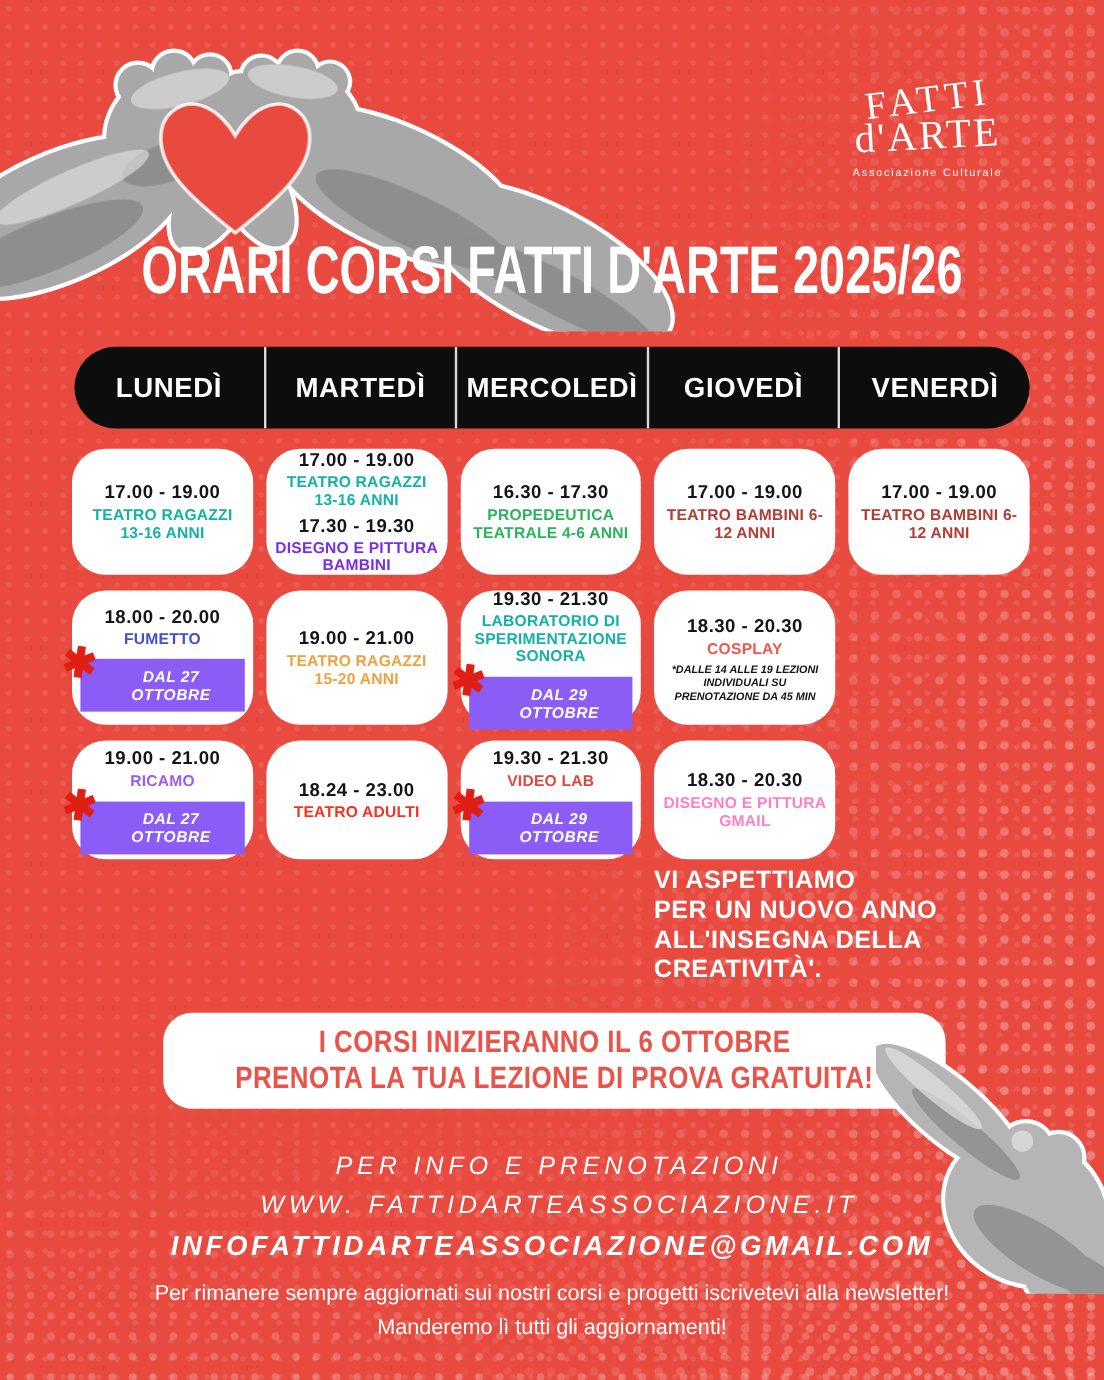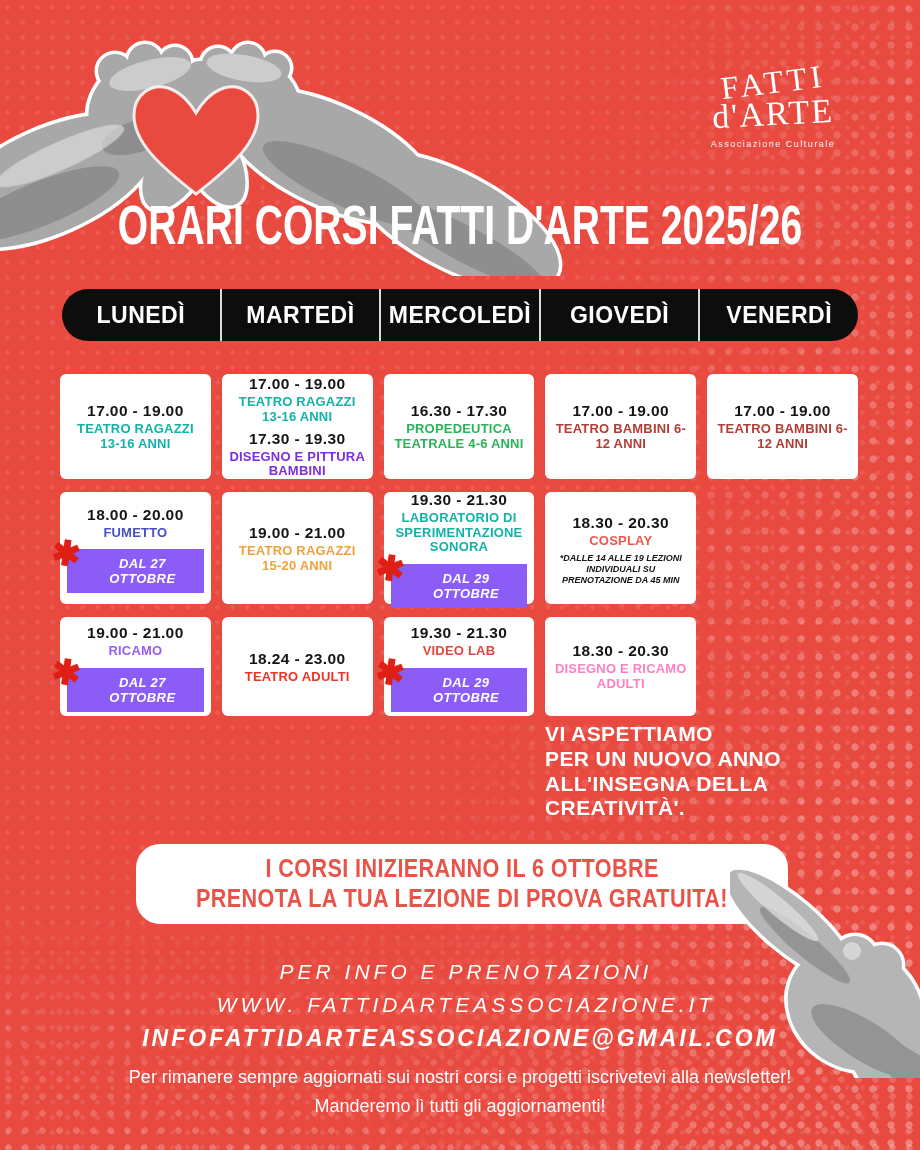--- a/index.html
+++ b/index.html
@@ -28,30 +28,30 @@
 
   .logo{position:absolute;top:64px;right:62px;width:170px;text-align:center;color:#fff;z-index:2;}
   .logo-l1{display:block;font-family:"Liberation Serif",serif;font-size:32px;letter-spacing:4px;transform:rotate(-7deg);}
   .logo-l2{display:block;font-family:"Liberation Serif",serif;font-size:34px;letter-spacing:2px;transform:rotate(-3deg);margin-top:-6px;}
   .logo-tag{display:block;font-size:9px;letter-spacing:1.5px;margin-top:6px;opacity:.95;}
 
   .title{position:absolute;left:0;right:0;top:192px;z-index:3;text-align:center;color:#fff;
     font-weight:bold;font-size:46px;white-space:nowrap;letter-spacing:0;
     transform:scale(.85,1.22);transform-origin:center top;}
 
-  .day-bar{position:absolute;left:62px;top:289px;width:796px;height:52px;z-index:2;
+  .day-bar{position:absolute;left:62px;top:289px;width:796px;height:68px;z-index:2;
     background:#0d0d0d;border-radius:34px;display:flex;overflow:hidden;}
   .day-cell{flex:1;display:flex;align-items:center;justify-content:center;color:#fff;
     font-weight:bold;font-size:23px;letter-spacing:.5px;border-left:2px solid rgba(255,255,255,.85);}
   .day-cell:first-child{border-left:none;}
 
   .grid{position:absolute;left:60px;top:374px;width:798px;z-index:2;
     display:grid;grid-template-columns:repeat(5,1fr);
     grid-template-rows:105px 112px 99px;column-gap:11px;row-gap:13px;}
-  .card{background:#fff;border-radius:6px;position:relative;
+  .card{background:#fff;border-radius:28px;position:relative;
     display:flex;flex-direction:column;align-items:center;justify-content:center;
     text-align:center;padding:6px 7px;}
   .time{font-weight:bold;color:#151515;font-size:15.5px;letter-spacing:.4px;margin:3px 0 2px;}
   .course{font-weight:bold;font-size:13px;line-height:1.12;letter-spacing:.2px;margin-bottom:2px;}
   .note{font-weight:bold;font-style:italic;color:#141414;font-size:9px;line-height:1.2;margin-top:3px;}
   .badge-wrap{position:relative;align-self:stretch;margin-top:7px;}
   .badge{background:#8b5cf6;color:#fff;font-weight:bold;font-style:italic;
     font-size:13px;letter-spacing:.4px;padding:7px 4px 7px 18px;text-align:center;}
   .asterisk{position:absolute;left:-15px;top:-13px;color:#e01f14;font-size:34px;line-height:1;
     font-weight:bold;transform:rotate(8deg);text-shadow:0 0 1px #e01f14;}
@@ -196,21 +196,21 @@
       <div class="card" style="grid-area: 3 / 3;">
         <div class="time">19.30 - 21.30</div>
         <div class="course" style="color: rgb(226, 71, 61);">VIDEO LAB</div>
         <div class="badge-wrap">
           <span class="asterisk">✱</span>
           <div class="badge">DAL 29 OTTOBRE</div>
         </div>
       </div>
       <div class="card" style="grid-area: 3 / 4;">
         <div class="time">18.30 - 20.30</div>
-        <div class="course" style="color: rgb(255, 127, 194);">DISEGNO E RICAMO ADULTI</div>
+        <div class="course" style="color: rgb(255, 127, 194);">DISEGNO E PITTURA GMAIL</div>
       </div>
     </div>
 
   <div class="await">VI ASPETTIAMO
 PER UN NUOVO ANNO
 ALL'INSEGNA DELLA
 CREATIVITÀ'.</div>
 
   <div class="banner">
     <div class="banner-line">I CORSI INIZIERANNO IL 6 OTTOBRE</div>

